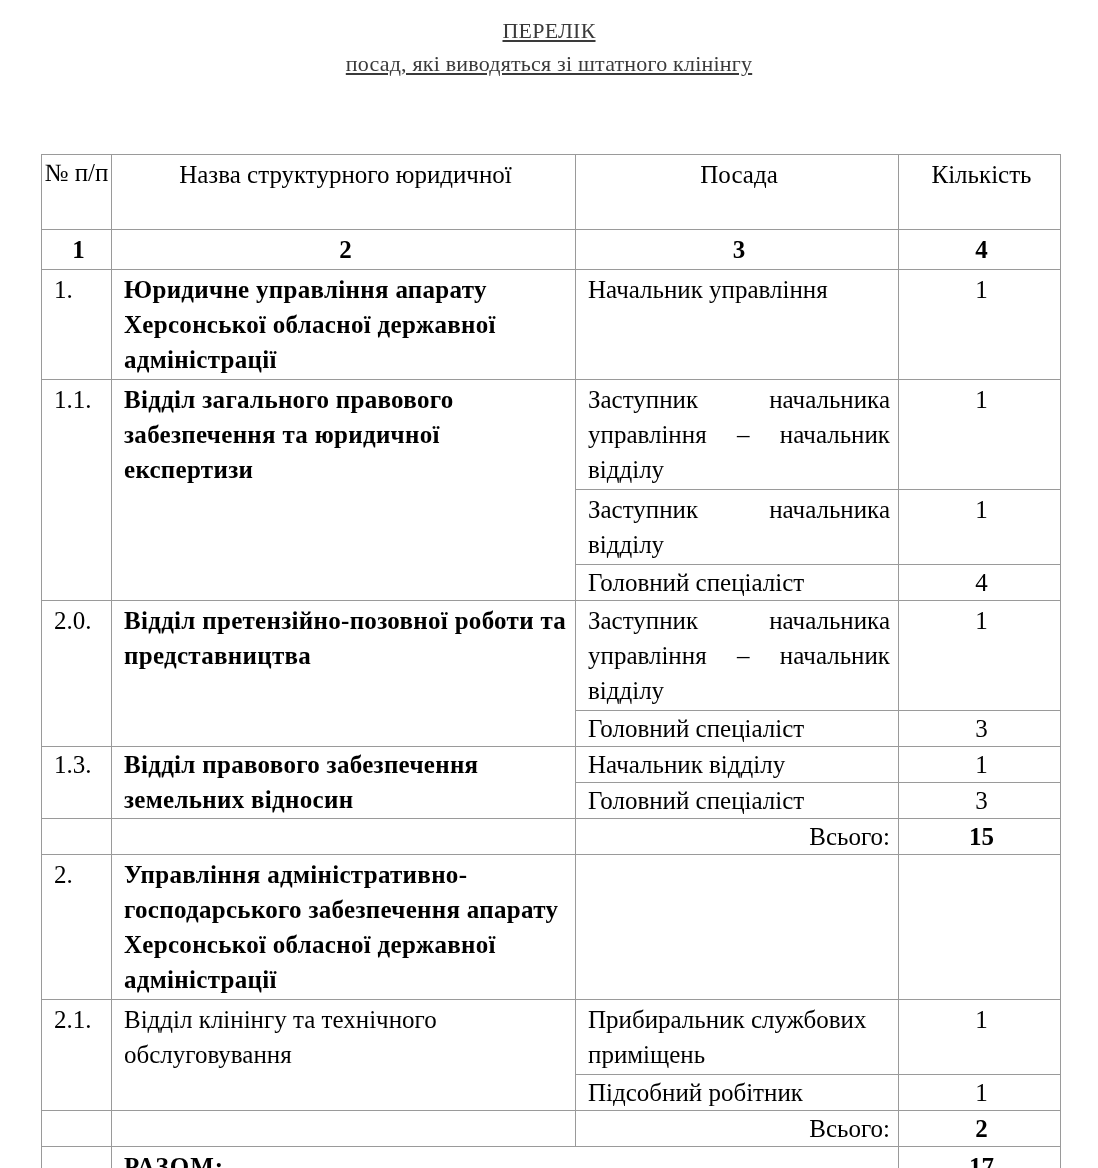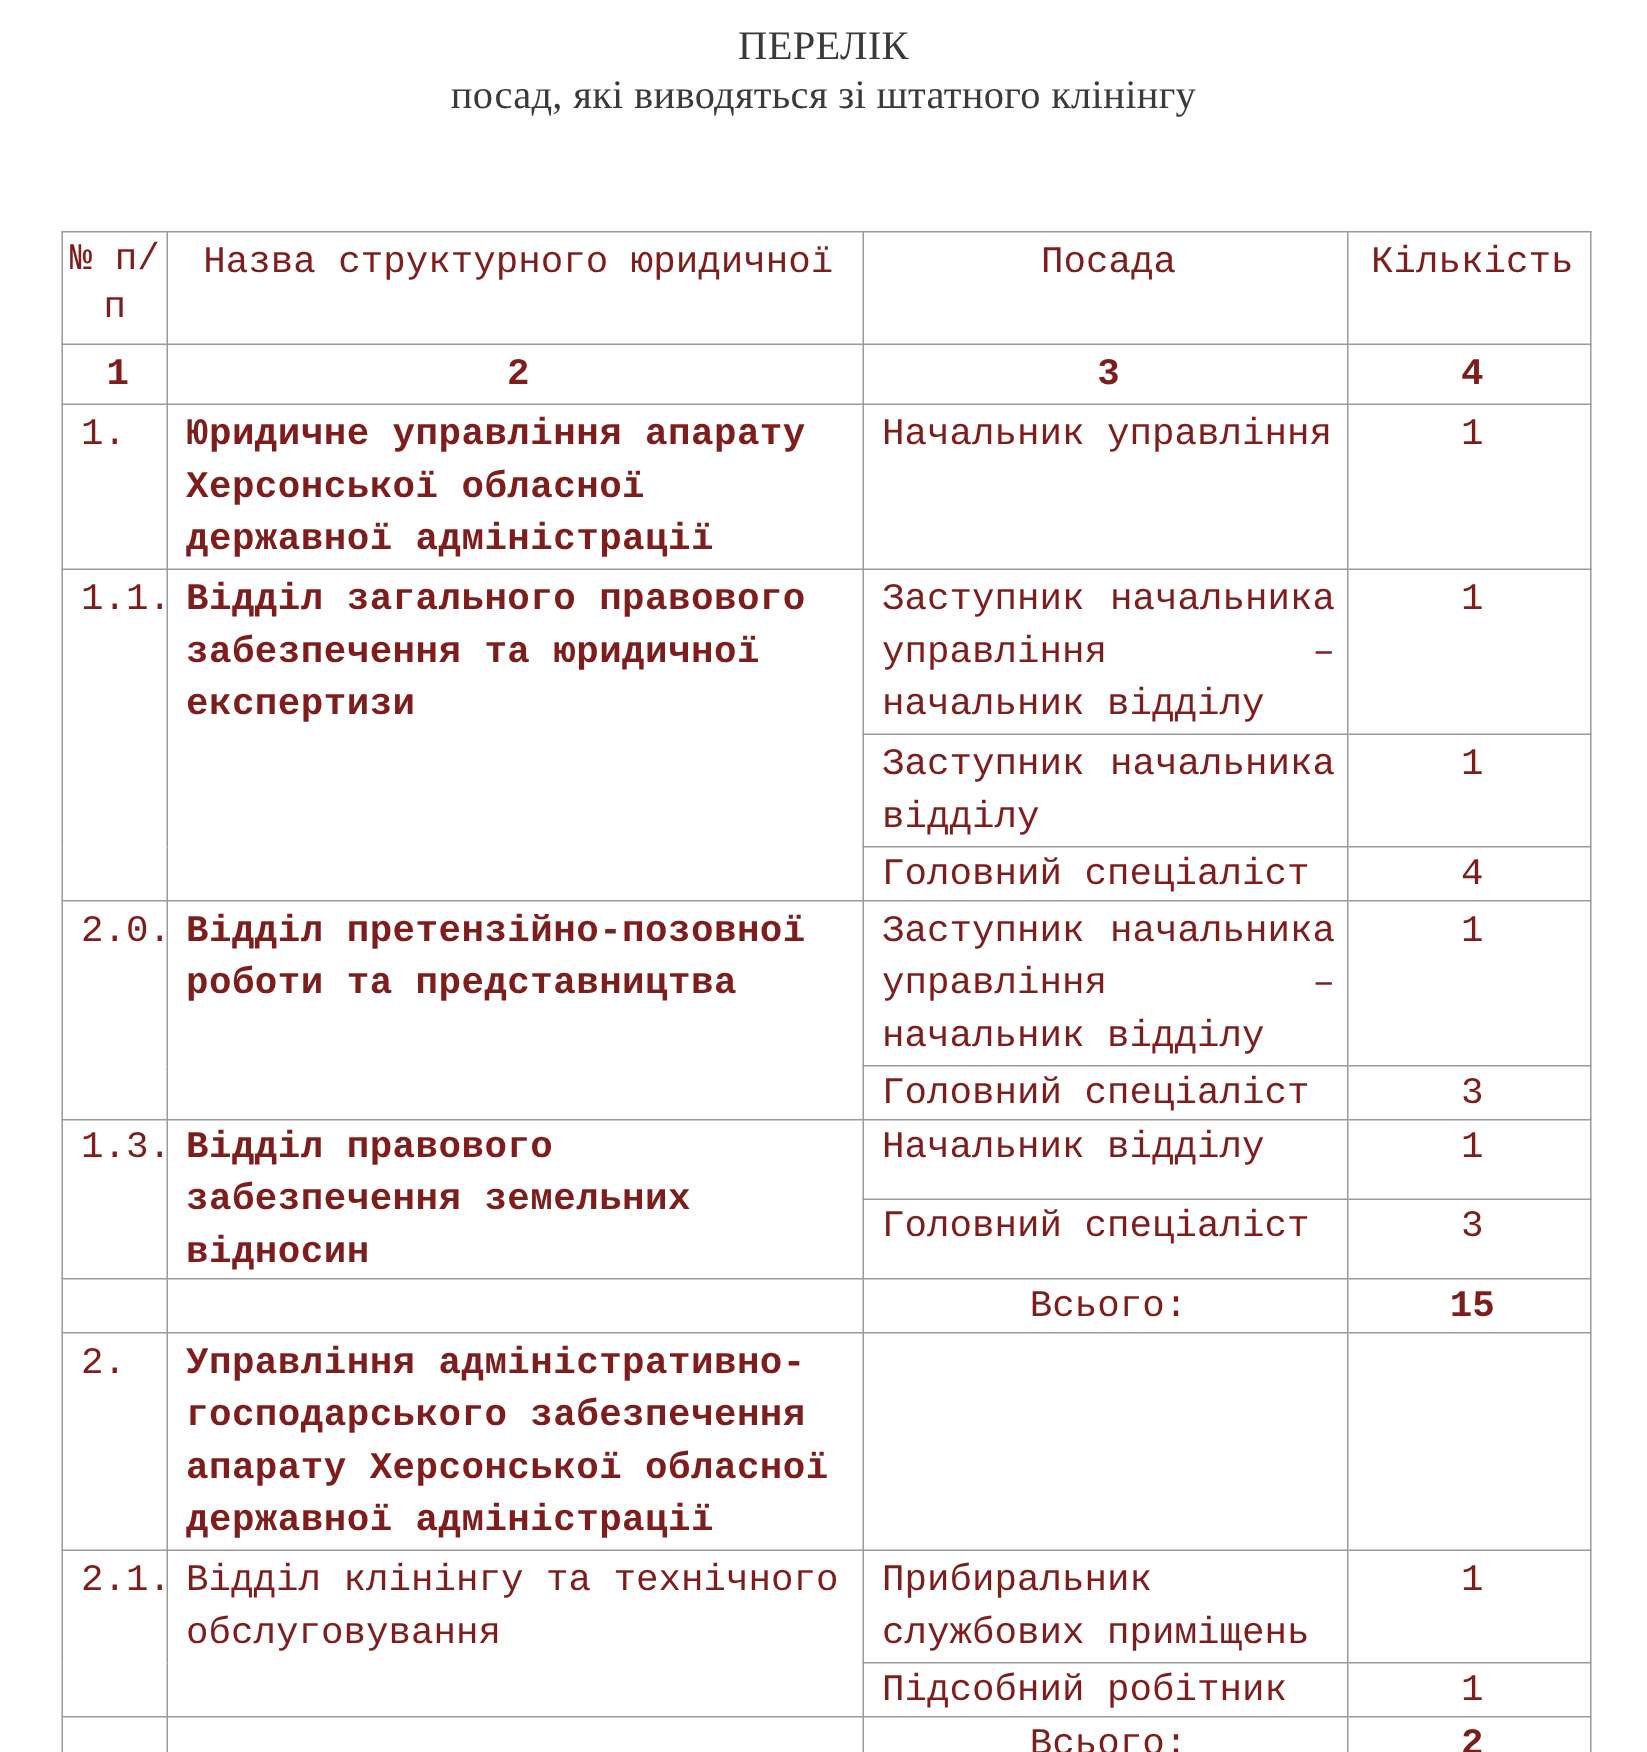--- a/index.html
+++ b/index.html
@@ -2,42 +2,42 @@
 <html><head>
 <meta charset="utf-8">
 <style>
   html, body { margin: 0; padding: 0; background: #ffffff; }
   body {
     width: 1098px; height: 1168px; position: relative; overflow: hidden;
     font-family: "Liberation Serif", "DejaVu Serif", serif;
     color: #2a2a2a;
   }
   .title-block { position: absolute; top: 14px; left: 0; width: 1098px; text-align: center; }
-  .title-line { font-size: 27px; line-height: 33px; color: #3a3a3a; letter-spacing: 0.2px; }
+  .title-line { font-size: 22px; line-height: 33px; color: #3a3a3a; letter-spacing: 0.2px; text-decoration: underline; }
   table.main {
     position: absolute; top: 154px; left: 41px; width: 1019px;
     border-collapse: collapse; table-layout: fixed;
     font-size: 25px;
   }
   table.main td {
     border: 1.5px solid #9a9a9a; vertical-align: top;
-    padding: 2px 8px 2px 12px; line-height: 35px; color: #7f1d1d; font-family: Liberation Mono, monospace;
+    padding: 2px 8px 2px 12px; line-height: 35px; color: #000000;
   }
   col.c1 { width: 70px; }
   col.c2 { width: 464px; }
   col.c3 { width: 323px; }
   col.c4 { width: 162px; }
   .hdr td { vertical-align: middle; text-align: center; height: 70px; }
   .hdr td.num { line-height: 32px; padding: 2px 2px; }
   .colnum td { text-align: center; font-weight: bold; line-height: 26px; padding: 0 4px; color: #222; }
   td.n { padding-left: 12px; padding-right: 2px; }
   td.b { font-weight: bold; color: #2a2a2a; letter-spacing: 0.3px; }
   td.q { text-align: center; padding-left: 4px; padding-right: 4px; }
   td.just { text-align: justify; text-align-last: left; }
-  td.right { text-align: center; padding-right: 16px; margin-top: 14px; }
+  td.right { text-align: right; padding-right: 16px; margin-top: 14px; }
   td.qb { text-align: center; font-weight: bold; color: #222; }
   tr.sub td { padding-top: 0; padding-bottom: 0; }
 </style>
 </head>
 <body>
 
 <div class="title-block">
   <div class="title-line">ПЕРЕЛІК</div>
   <div class="title-line">посад, які виводяться зі штатного клінінгу</div>
 </div>

